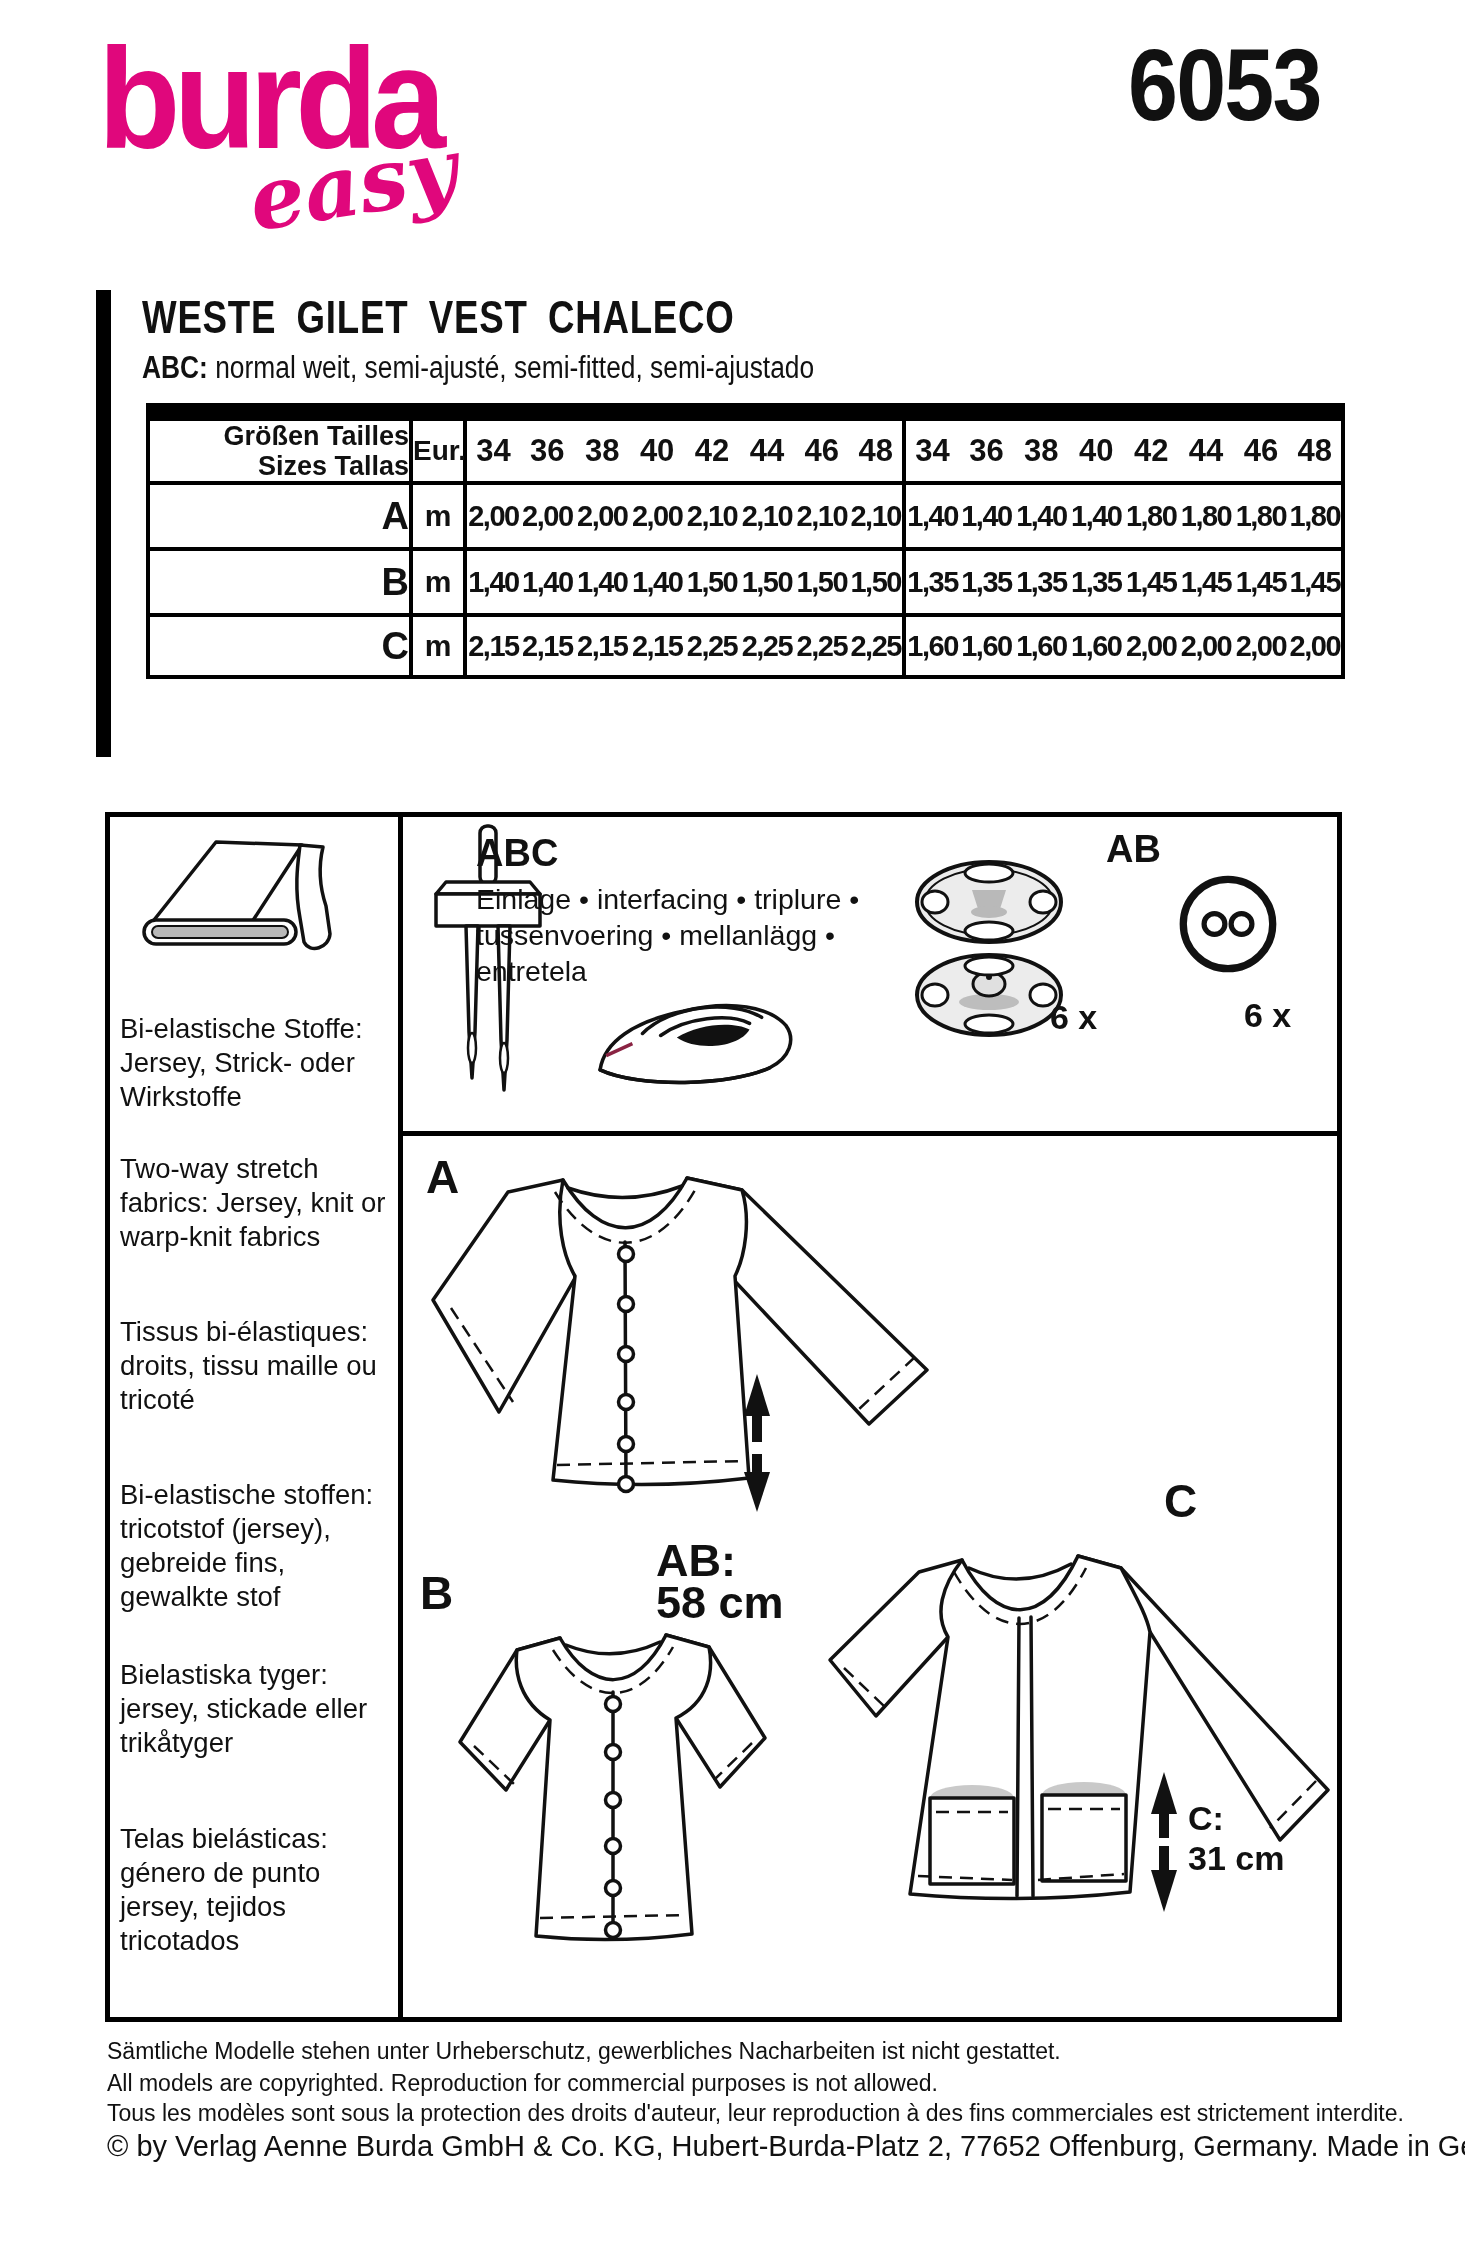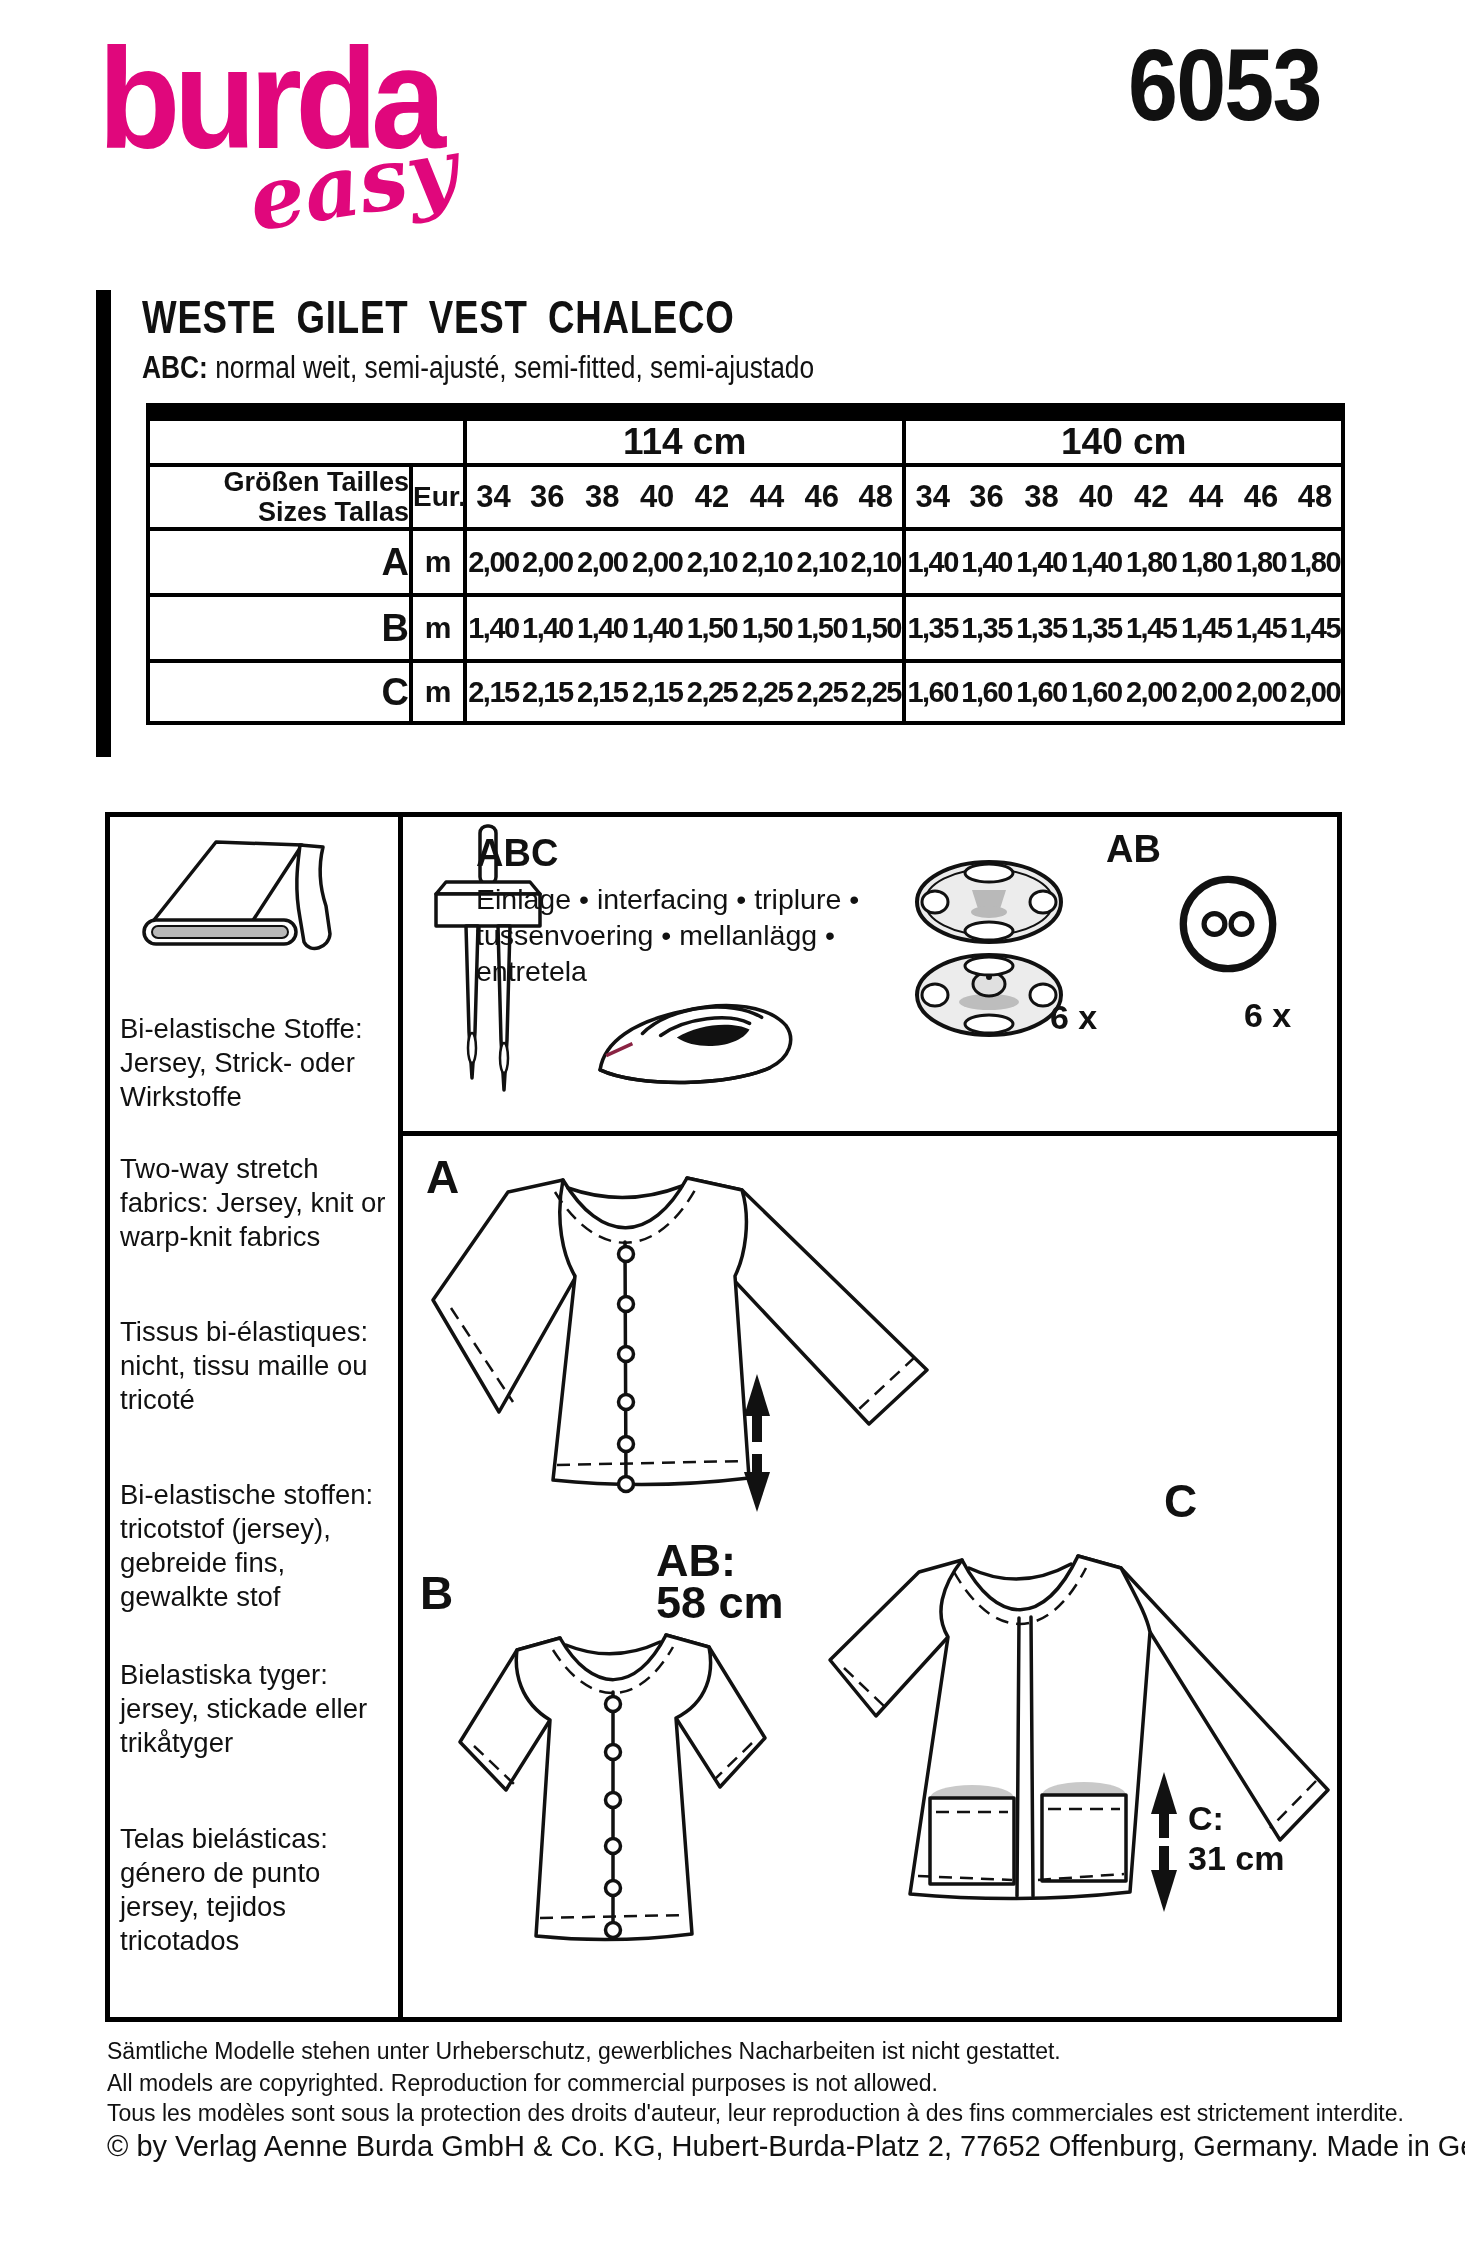--- a/index.html
+++ b/index.html
@@ -82,25 +82,20 @@
     <col style="width:54.9px">
       <col style="width:54.9px">
       <col style="width:54.9px">
       <col style="width:54.9px">
       <col style="width:54.9px">
       <col style="width:54.9px">
       <col style="width:54.9px">
       <col style="width:54.9px">
   </colgroup>
   <tbody>
-      <tr style="height:52px">
-    <td colspan="2" class="vr"></td>
-    <td colspan="8" class="vr w">114 cm</td>
-    <td colspan="8" class="w">140 cm</td>
-  </tr>
   <tr style="height:60px">
     <td class="vr lab">
       <div>Größen Tailles</div>
       <div>Sizes Tallas</div>
     </td>
     <td class="vr eur">Eur.</td>
     <td class="sz">34</td>
     <td class="sz">36</td>
     <td class="sz">38</td>
     <td class="sz">40</td>
@@ -186,21 +181,21 @@
 
 <svg class="abs" style="left:130px;top:828px" width="215" height="135" viewBox="0 0 215 135">
   <polygon class="lnf" stroke-width="4" points="20,97 86,14 172,17 120,97"></polygon>
   <path class="lnf" stroke-width="4" d="M170,17 L193,19 C188,40 190,60 196,78 L200,106 C199,120 180,126 174,114 L170,90 C164,58 168,34 170,17 Z"></path>
   <rect class="lnf" stroke-width="4" x="14" y="92" width="152" height="24" rx="12"></rect>
   <rect x="22" y="98" width="136" height="12" rx="6" fill="#b9b9b9" stroke="#111" stroke-width="2"></rect>
 </svg>
 
 <div class="abs fab-note" style="top:1012px">Bi-elastische Stoffe: Jersey, Strick- oder Wirkstoffe</div>
 <div class="abs fab-note" style="top:1152px">Two-way stretch fabrics: Jersey, knit or warp-knit fabrics</div>
-<div class="abs fab-note" style="top:1315px">Tissus bi-élastiques: nicht, tissu maille ou tricoté</div>
+<div class="abs fab-note" style="top:1315px">Tissus bi-élastiques: droits, tissu maille ou tricoté</div>
 <div class="abs fab-note" style="top:1478px">Bi-elastische stoffen: tricotstof (jersey), gebreide fins, gewalkte stof</div>
 <div class="abs fab-note" style="top:1658px">Bielastiska tyger: jersey, stickade eller trikåtyger</div>
 <div class="abs fab-note" style="top:1822px">Telas bielásticas: género de punto jersey, tejidos tricotados</div>
 
 <svg class="abs" style="left:408px;top:820px" width="160" height="300" viewBox="0 0 160 300">
   <rect class="lnf" x="72" y="6" width="16" height="58" rx="7"></rect>
   <polygon class="lnf" points="38,62 122,62 132,74 28,74"></polygon>
   <rect class="lnf" x="28" y="74" width="104" height="32"></rect>
   <path class="lnf" stroke-width="3" d="M58,106 L70,106 L67,212 L64,258 L61,212 Z"></path>
   <ellipse cx="64" cy="228" rx="4" ry="15" fill="#fff" stroke="#111" stroke-width="2.5"></ellipse>

